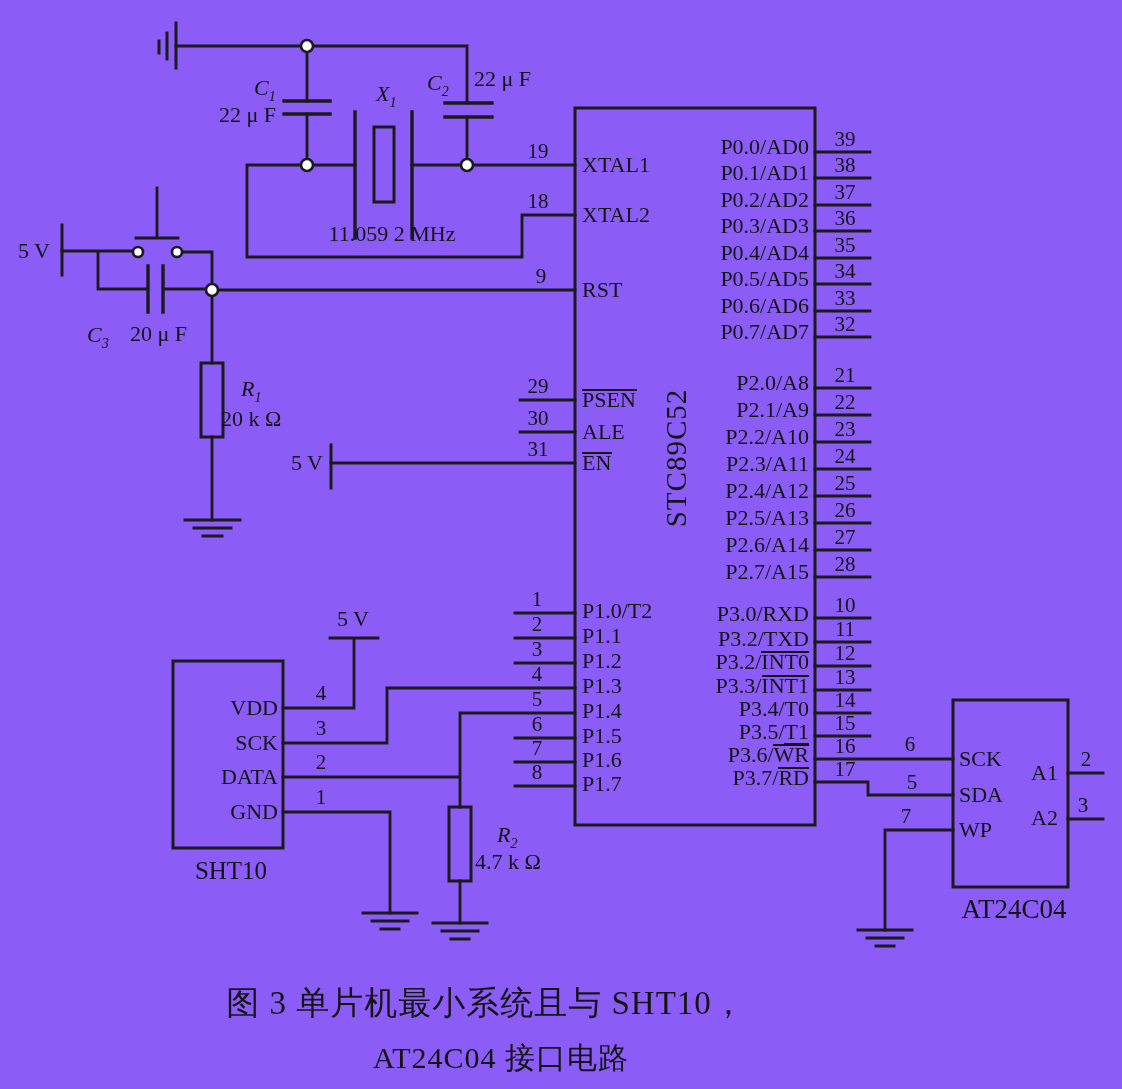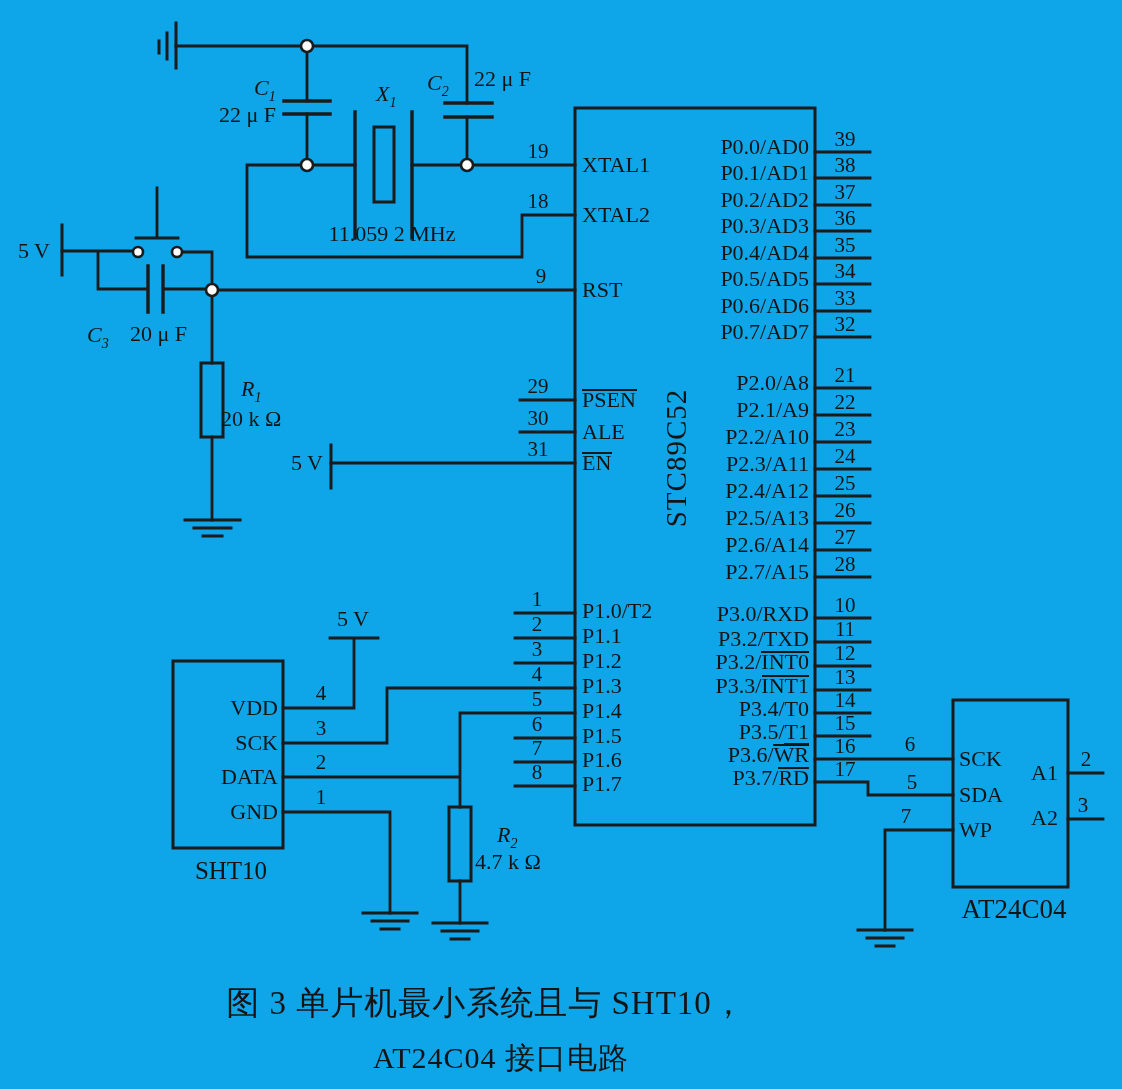--- a/index.html
+++ b/index.html
@@ -1,16 +1,16 @@
 <!DOCTYPE html>
 <html><head>
 <meta charset="utf-8">
 <style>
   html,body{margin:0;padding:0;background:#ffffff;}
-  .stage{width:1122px;height:1089px;background:#0ea5e9;position:relative;overflow:hidden;}
+  .stage{width:1122px;height:1089px;background:#8b5cf6;position:relative;overflow:hidden;}
   svg text{font-family:"Liberation Serif","DejaVu Serif",serif;fill:#141414;}
   .pn{font-size:21px;text-anchor:middle;}
   .pl{font-size:22px;}
   .pr{font-size:22px;text-anchor:end;}
   .ref{font-size:22px;font-style:italic;}
   .sub{font-size:14px;font-style:italic;}
   .val{font-size:22px;}
   .chipname{font-size:25px;text-anchor:middle;}
   .bigchip{font-size:29px;text-anchor:middle;letter-spacing:1px;}
   .cap1{font-size:33px;text-anchor:middle;letter-spacing:1px;}

